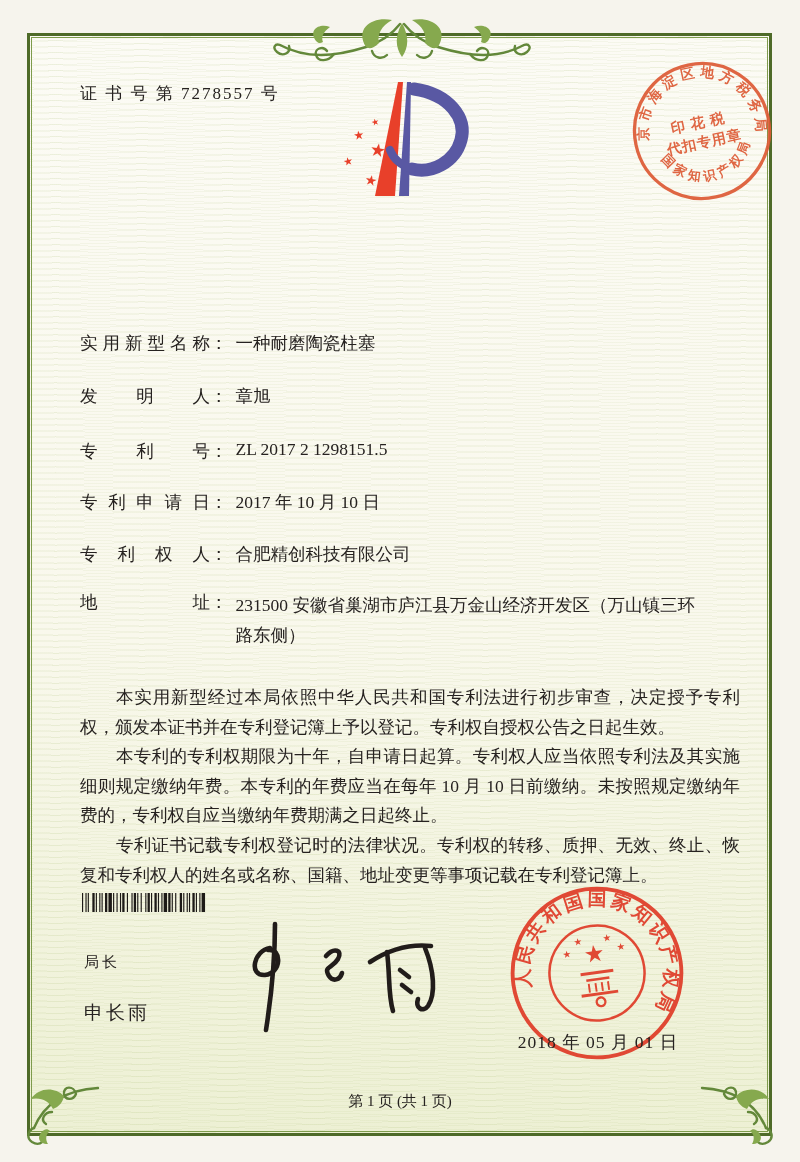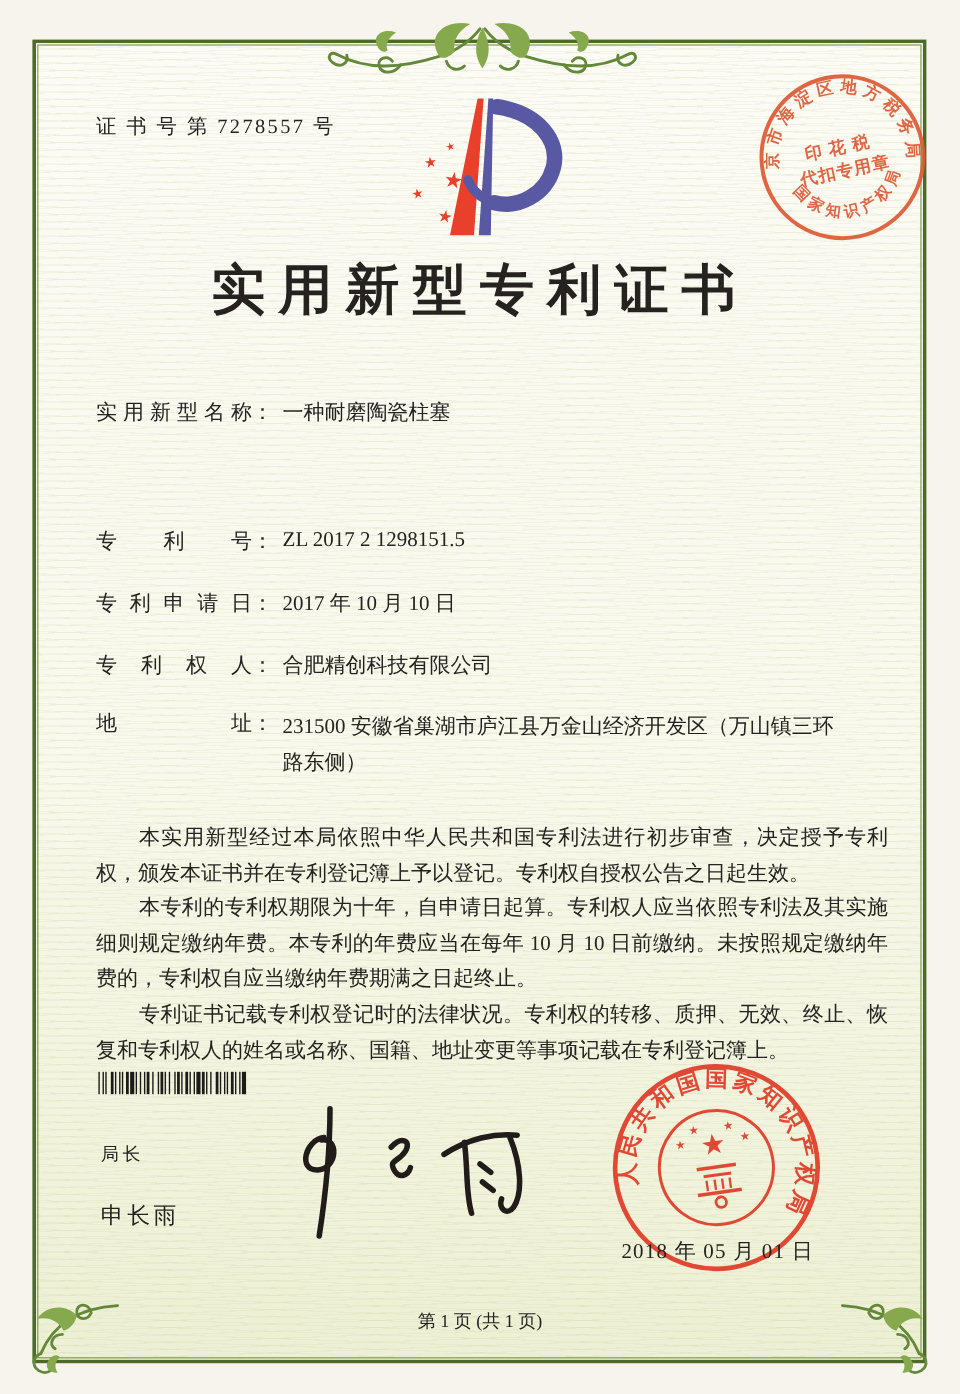--- a/index.html
+++ b/index.html
@@ -6,21 +6,21 @@
   body{background:#e9e6de;font-family:"Liberation Serif","DejaVu Serif",serif;}
   .page{position:relative;width:800px;height:1162px;margin:0 auto;background:#f6f4ed;overflow:hidden;color:#262220;}
   .frame{position:absolute;left:27px;top:33px;width:739px;height:1097px;border:3px solid #4e6a28;z-index:1;}
   .frame-inner-line{position:absolute;inset:1px;border:1px solid #7e9b4c;}
   .inner-bg{position:absolute;inset:0;
     background:
       repeating-linear-gradient(2deg, rgba(171,191,118,.10) 0 1px, rgba(255,255,255,0) 1px 6px),
       repeating-linear-gradient(-2deg, rgba(171,191,118,.10) 0 1px, rgba(255,255,255,0) 1px 6px),
       linear-gradient(180deg,#fcfbf5 0%,#f9f8ec 55%,#edf0d4 100%);}
   .abs{position:absolute;}
-  .cert-no{left:80px;top:94px;font-size:17px;letter-spacing:2px;z-index:3;}
+  .cert-no{left:80px;top:82px;font-size:17px;letter-spacing:2px;z-index:3;}
   .title{left:0;top:212px;width:800px;text-align:center;font-size:45px;font-weight:600;letter-spacing:11px;z-index:3;}
   .field-row{left:80px;font-size:17.5px;z-index:3;white-space:nowrap;}
   .f-label{display:inline-block;width:130px;text-align:justify;text-align-last:justify;vertical-align:top;font-family:Liberation Mono, monospace;}
   .f-colon{display:inline-block;margin-right:8px;}
   .f-value{display:inline-block;vertical-align:top;}
   .wrapv{white-space:normal;width:472px;line-height:30px;}
   .row-addr{white-space:normal;}
   .grant-pair2{position:absolute;left:375px;top:0;white-space:nowrap;}
   .paras{left:80px;top:683px;width:660px;font-size:17.5px;line-height:29.6px;text-align:justify;z-index:3;}
   .paras p{margin:0;text-indent:2.05em;}
@@ -126,24 +126,26 @@
         <textPath href="#taxTop" startOffset="25%" text-anchor="middle">北京市海淀区地方税务局</textPath>
       </text>
       <text font-size="13.5" font-weight="bold" letter-spacing="4">
         <textPath href="#taxBottom" startOffset="50%" text-anchor="middle">国家知识产权局</textPath>
       </text>
       <text x="0" y="-4" text-anchor="middle" font-size="15" font-weight="bold" letter-spacing="6">印花税</text>
       <text x="0" y="17" text-anchor="middle" font-size="15" font-weight="bold" letter-spacing="1">代扣专用章</text>
     </g>
   </svg>
 
-  <div class="abs title">实用新型专利证书</div>
 
   <div class="abs field-row" style="top:331px">
     <span class="f-label">实用新型名称</span><span class="f-colon">：</span><span class="f-value">一种耐磨陶瓷柱塞</span>
+  </div>
+  <div class="abs field-row" style="top:384px">
+    <span class="f-label">发明人</span><span class="f-colon">：</span><span class="f-value">章旭</span>
   </div>
   <div class="abs field-row" style="top:439px">
     <span class="f-label">专利号</span><span class="f-colon">：</span><span class="f-value">ZL 2017 2 1298151.5</span>
   </div>
   <div class="abs field-row" style="top:490px">
     <span class="f-label">专利申请日</span><span class="f-colon">：</span><span class="f-value">2017 年 10 月 10 日</span>
   </div>
   <div class="abs field-row" style="top:542px">
     <span class="f-label">专利权人</span><span class="f-colon">：</span><span class="f-value">合肥精创科技有限公司</span>
   </div>

